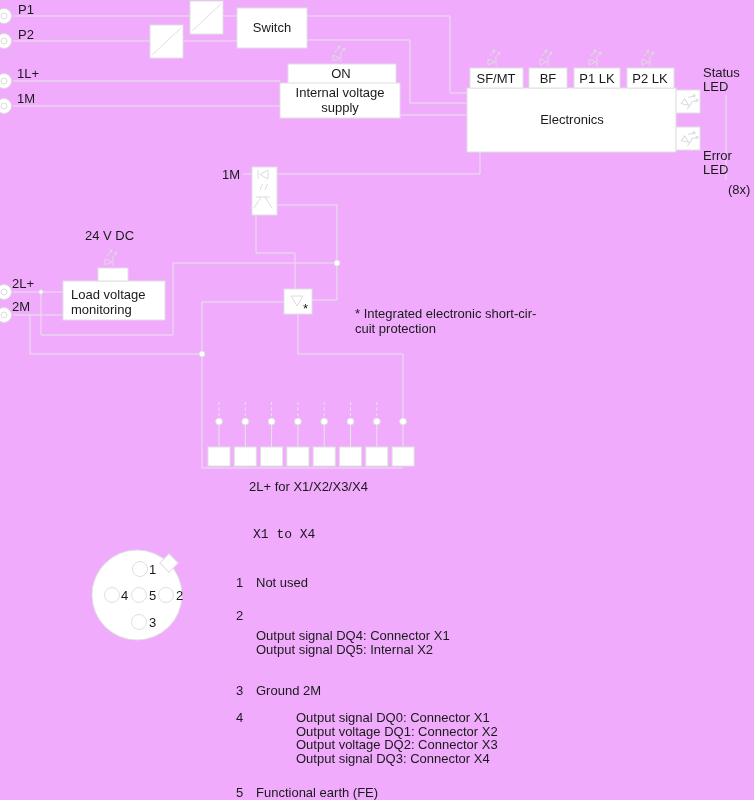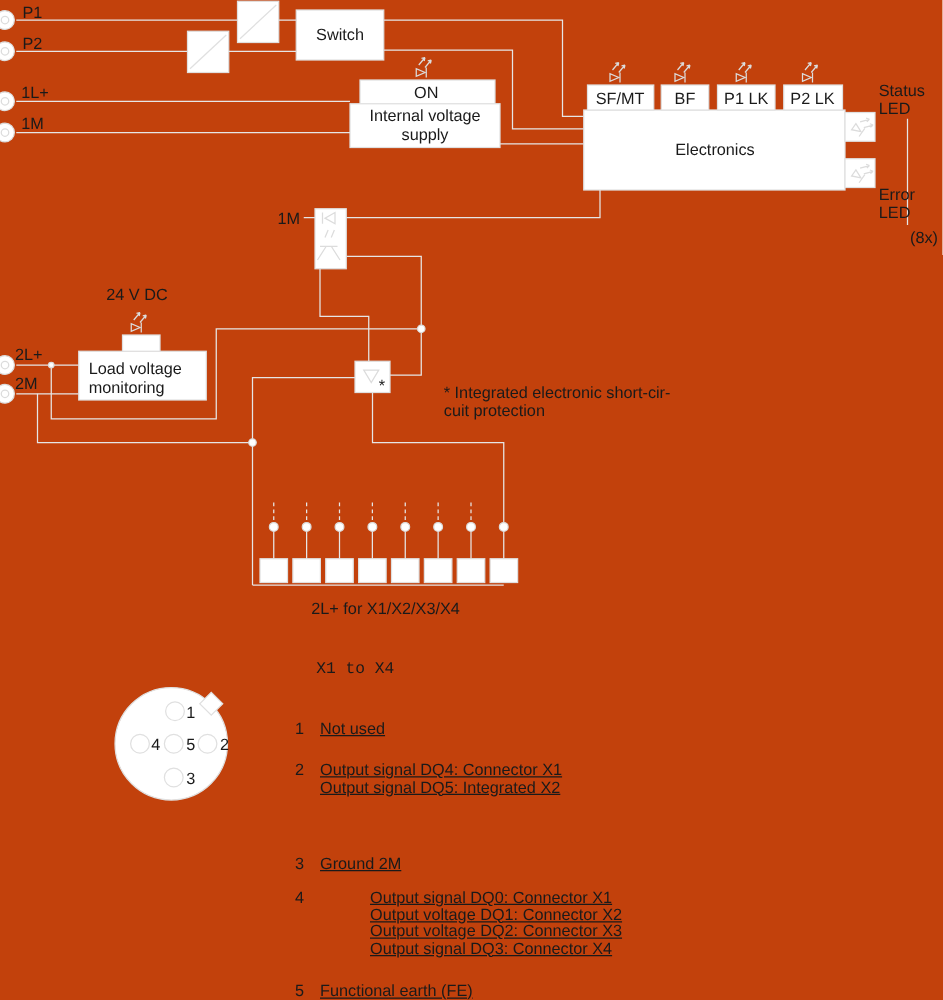--- a/index.html
+++ b/index.html
@@ -1,22 +1,22 @@
 <!DOCTYPE html>
 <html><head>
 <meta charset="utf-8">
 <style>
   html,body{margin:0;padding:0;background:#fff;}
-  #stage{position:relative;width:754px;height:800px;background:#c2410c;
+  #stage{position:relative;width:754px;height:800px;background:#f0abfc;
          font-family:"Liberation Sans", sans-serif;color:#1a1a1a;overflow:hidden;}
   #schematic{position:absolute;left:0;top:0;}
   svg text{font-family:"Liberation Sans", sans-serif;font-size:13px;fill:#1a1a1a;stroke:none;}
   .legend-abs{position:absolute;font-size:13px;line-height:13.5px;color:#1a1a1a;white-space:nowrap;}
   .legend-num{position:absolute;left:236px;width:16px;}
-  .legend-lines{position:absolute;left:256px;text-decoration:underline;}
+  .legend-lines{position:absolute;left:256px;}
 </style>
 </head>
 <body>
 
 <div id="stage">
 
 <svg id="schematic" width="754" height="800" viewBox="0 0 754 800">
   <defs>
 
     <g id="ledsym" fill="none" stroke="#dcdcdc" stroke-width="1">
@@ -188,23 +188,23 @@
 
 <div>
   <div class="legend-abs" style="left:253px;top:528px;font-family:Liberation Mono, monospace;">X1 to X4</div>
 
   <div class="legend-abs legend-num" style="top:576px;">1</div>
   <div class="legend-abs legend-lines" style="top:576px;">
     <div>Not used</div>
   </div>
 
   <div class="legend-abs legend-num" style="top:609px;">2</div>
-  <div class="legend-abs legend-lines" style="top:609px;">
+  <div class="legend-abs legend-lines" style="top:629px;">
     <div>Output signal DQ4: Connector X1</div>
-    <div>Output signal DQ5: Integrated X2</div>
+    <div>Output signal DQ5: Internal X2</div>
   </div>
 
   <div class="legend-abs legend-num" style="top:684px;">3</div>
   <div class="legend-abs legend-lines" style="top:684px;">
     <div>Ground 2M</div>
   </div>
 
   <div class="legend-abs legend-num" style="top:711px;">4</div>
   <div class="legend-abs legend-lines" style="top:711px;margin-left:40px;">
     <div>Output signal DQ0: Connector X1</div>

